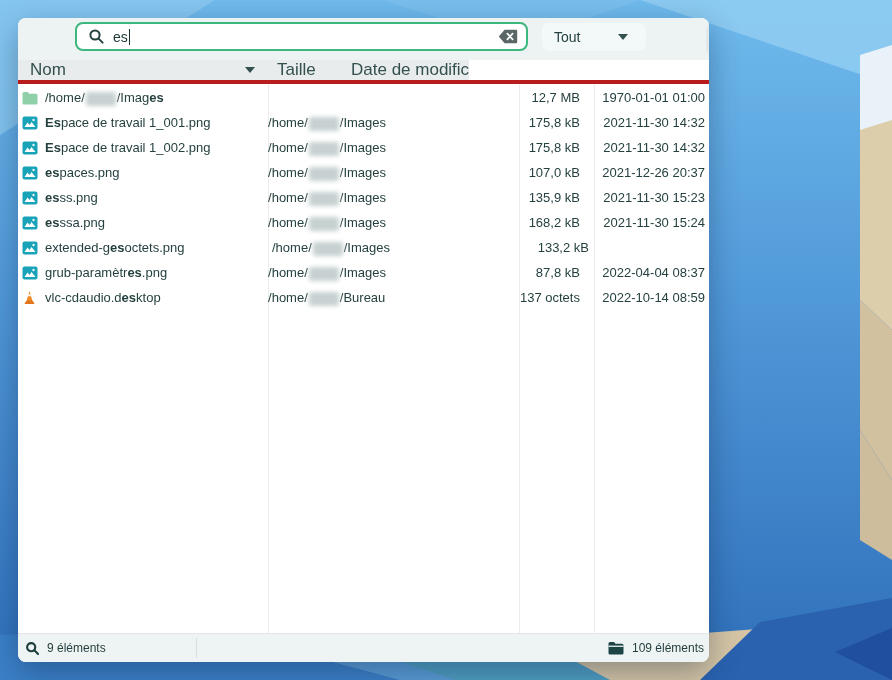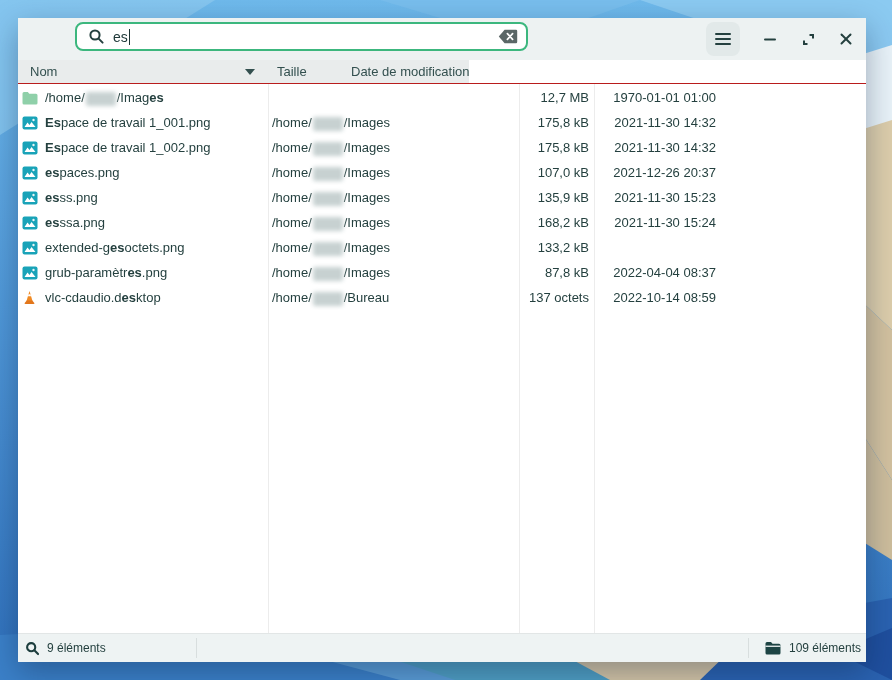--- a/index.html
+++ b/index.html
@@ -4,22 +4,22 @@
 <style>
   * { margin:0; padding:0; box-sizing:border-box; }
   html,body { width:892px; height:680px; overflow:hidden; font-family:"Liberation Sans", sans-serif; }
   body { position:relative; background:#4e94d6; }
 
   
   .wallpaper { position:absolute; inset:0; z-index:0; }
 
   
   .window {
-    position:absolute; left:18px; top:18px; width:848px; height:644px;
-    background:#ffffff; border-radius:1px; z-index:2;
+    position:absolute; left:18px; top:18px; width:691px; height:644px;
+    background:#ffffff; border-radius:8px; z-index:2;
     box-shadow:0 10px 30px rgba(10,30,60,.35);
     display:flex; flex-direction:column; overflow:hidden;
     color:#24403f;
   }
 
   
   .toolbar {
     height:42px; background:#edf2f2; flex:0 0 42px;
     display:flex; align-items:center; position:relative;
   }
@@ -43,21 +43,21 @@
   .dd-arrow { width:0; height:0; border-left:5px solid transparent; border-right:5px solid transparent; border-top:6px solid #33504f; }
 
   .menu-btn {
     position:absolute; left:688px; top:4px; width:34px; height:34px;
     background:#e2e9e9; border-radius:8px; display:flex; align-items:center; justify-content:center;
   }
   .win-btn { position:absolute; top:11px; width:20px; height:20px; display:flex; align-items:center; justify-content:center; }
   .btn-min { left:742px; } .btn-max { left:780px; } .btn-close { left:818px; }
 
   
-  .thead { flex:0 0 24px; display:flex; font-size:13px; color:#33504f; background:#fff; border-bottom:1px solid #b91c1c; }
+  .thead { flex:0 0 24px; display:flex; font-size:17px; color:#33504f; background:#fff; border-bottom:4px solid #b91c1c; }
   .th { background:#e9ecec; display:flex; align-items:center; }
   .th-name { width:250px; padding-left:12px; justify-content:space-between; }
   .th-name .sort { margin-right:13px; width:0; height:0; border-left:5px solid transparent; border-right:5px solid transparent; border-top:6px solid #33504f; }
   .th-path { width:251px; padding-left:11px; }
   .th-size { width:75px; padding-left:9px; }
   .th-date { width:126px; padding-left:8px; white-space:nowrap;text-align:right; }
   .th-fill { flex:1; background:#fff; }
 
   
   .tbody { flex:1; position:relative; overflow:hidden; background:#fff; }
@@ -131,20 +131,24 @@
       <span class="caret"></span>
       <span class="sb-spacer"></span>
       <span class="clear-btn">
         <svg width="20" height="15" viewBox="0 0 20 15">
             <path d="M6.6 0.8 H18 Q19.2 0.8 19.2 2 V13 Q19.2 14.2 18 14.2 H6.6 L0.8 7.5 Z" fill="#5b6767"></path>
             <path d="M9.4 4.6 L14.6 10.4 M14.6 4.6 L9.4 10.4" stroke="#ffffff" stroke-width="1.7" stroke-linecap="round"></path>
           </svg>
       </span>
     </div>
 
+    <div class="filter-dd">
+      <span class="dd-label">Tout</span>
+      <span class="dd-arrow"></span>
+    </div>
 
     <div class="menu-btn">
       <svg width="16" height="14" viewBox="0 0 16 14">
           <g stroke="#24403f" stroke-width="2" stroke-linecap="round">
             <line x1="1" y1="2" x2="15" y2="2"></line>
             <line x1="1" y1="7" x2="15" y2="7"></line>
             <line x1="1" y1="12" x2="15" y2="12"></line>
           </g>
         </svg>
     </div>

